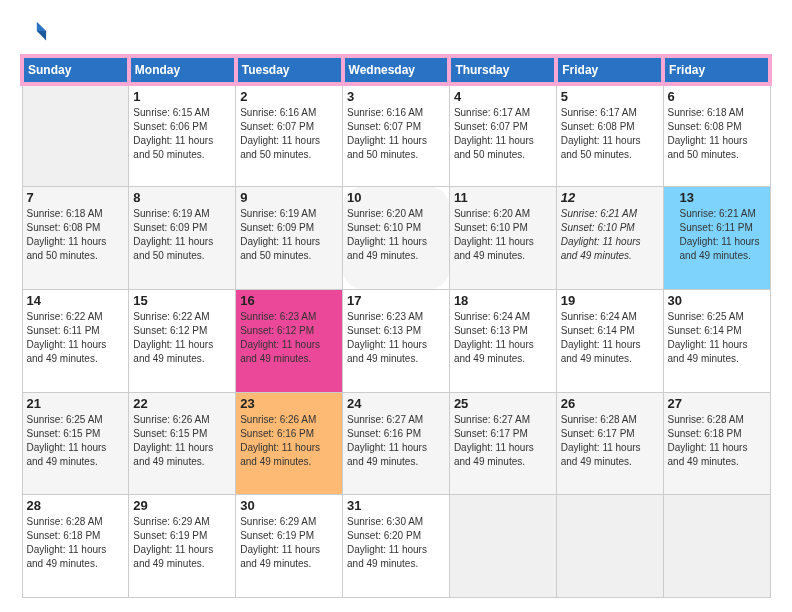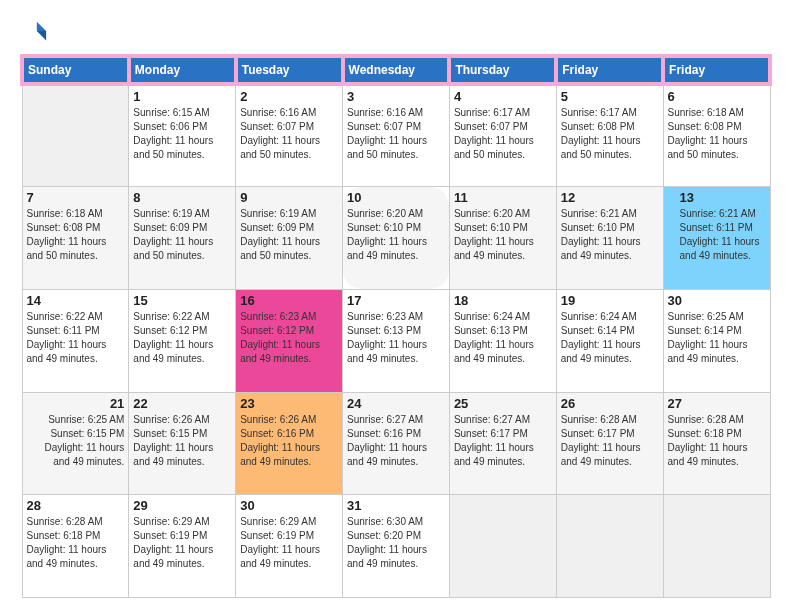--- a/index.html
+++ b/index.html
@@ -171,21 +171,21 @@
             <div class="cell-text">Sunrise: 6:19 AM<br>Sunset: 6:09 PM<br>Daylight: 11 hours<br>and 50 minutes.</div>
           </td>
           <td style="background: rgb(245, 245, 245); border-radius: 19px;">
             <span class="day-num">10</span>
             <div class="cell-text">Sunrise: 6:20 AM<br>Sunset: 6:10 PM<br>Daylight: 11 hours<br>and 49 minutes.</div>
           </td>
           <td style="background: rgb(245, 245, 245);">
             <span class="day-num">11</span>
             <div class="cell-text">Sunrise: 6:20 AM<br>Sunset: 6:10 PM<br>Daylight: 11 hours<br>and 49 minutes.</div>
           </td>
-          <td style="background: rgb(245, 245, 245);">
+          <td style="background: rgb(245, 245, 245); font-style: italic;">
             <span class="day-num">12</span>
             <div class="cell-text">Sunrise: 6:21 AM<br>Sunset: 6:10 PM<br>Daylight: 11 hours<br>and 49 minutes.</div>
           </td>
           <td style="background: #7dd3fc; padding-left: 16px;">
             <span class="day-num">13</span>
             <div class="cell-text">Sunrise: 6:21 AM<br>Sunset: 6:11 PM<br>Daylight: 11 hours<br>and 49 minutes.</div>
           </td>
         </tr>
         <tr>
           <td style="background: rgb(255, 255, 255);">
@@ -211,21 +211,21 @@
           <td style="background: rgb(255, 255, 255);">
             <span class="day-num">19</span>
             <div class="cell-text">Sunrise: 6:24 AM<br>Sunset: 6:14 PM<br>Daylight: 11 hours<br>and 49 minutes.</div>
           </td>
           <td style="background: rgb(255, 255, 255);">
             <span class="day-num">30</span>
             <div class="cell-text">Sunrise: 6:25 AM<br>Sunset: 6:14 PM<br>Daylight: 11 hours<br>and 49 minutes.</div>
           </td>
         </tr>
         <tr>
-          <td style="background: rgb(245, 245, 245); text-align: right;">
+          <td style="background: rgb(245, 245, 245);">
             <span class="day-num">21</span>
             <div class="cell-text">Sunrise: 6:25 AM<br>Sunset: 6:15 PM<br>Daylight: 11 hours<br>and 49 minutes.</div>
           </td>
           <td style="background: rgb(245, 245, 245);">
             <span class="day-num">22</span>
             <div class="cell-text">Sunrise: 6:26 AM<br>Sunset: 6:15 PM<br>Daylight: 11 hours<br>and 49 minutes.</div>
           </td>
           <td style="background: #fdba74;">
             <span class="day-num">23</span>
             <div class="cell-text">Sunrise: 6:26 AM<br>Sunset: 6:16 PM<br>Daylight: 11 hours<br>and 49 minutes.</div>

